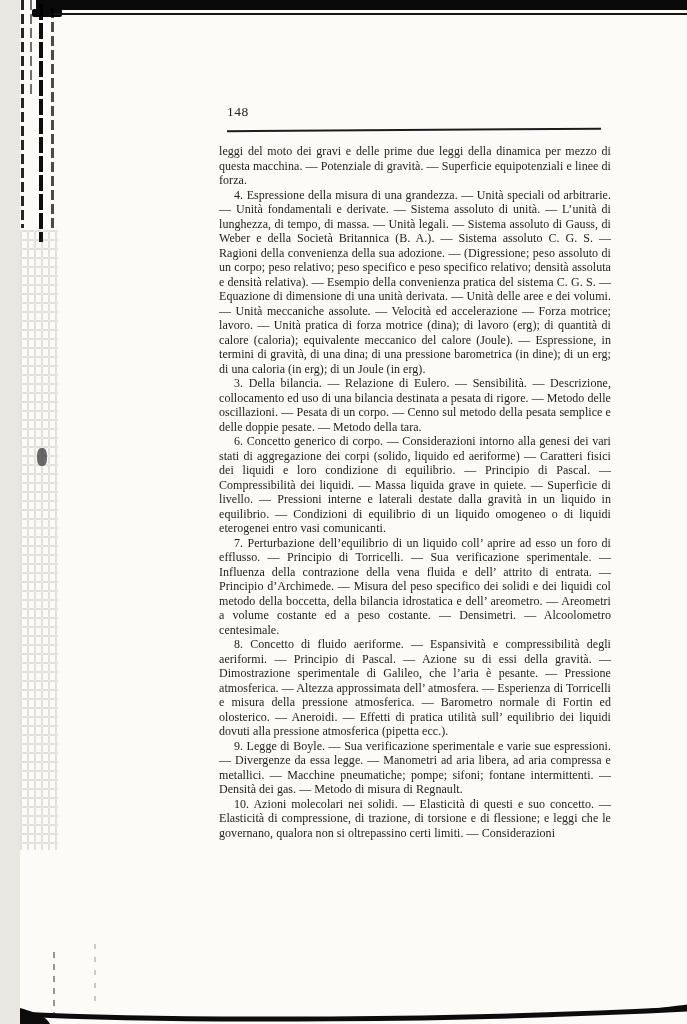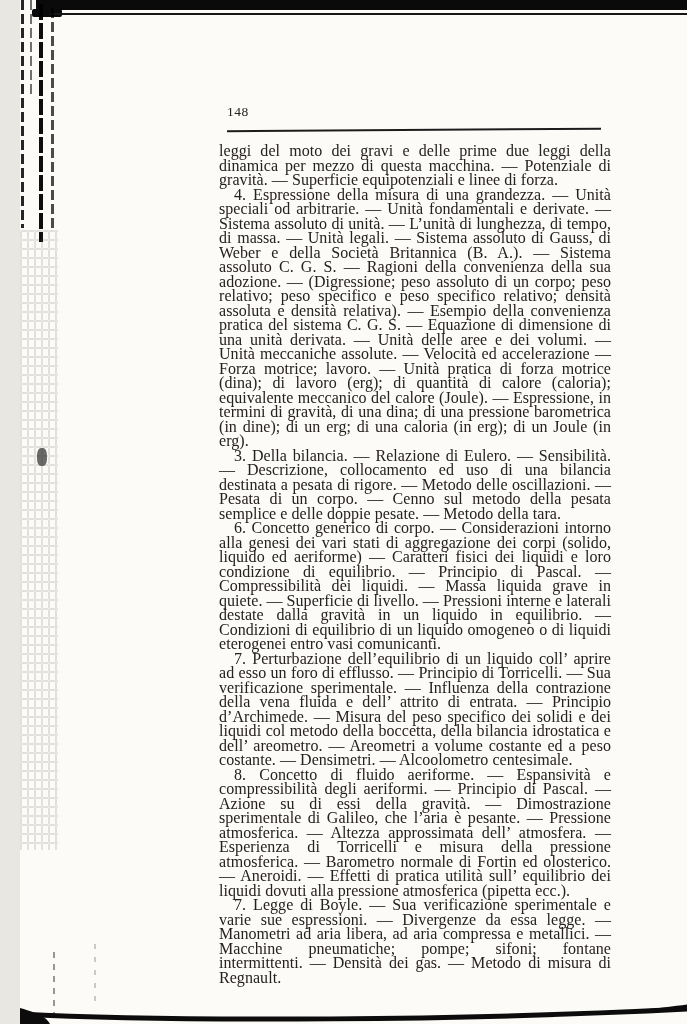--- a/index.html
+++ b/index.html
@@ -98,21 +98,21 @@
     width: 374px; height: 2px;
     background: #1c1c1c;
     transform: rotate(-0.4deg);
   }
 
   
   .text-block {
     position: absolute;
     left: 199px; top: 144px;
     width: 392px;
-    font-size: 16px;
+    font-size: 12px;
     line-height: 14.5px;
     text-align: justify;
     letter-spacing: 0.05px;
   }
   .text-block p {
     margin: 0;
     text-indent: 15px;
   }
   .text-block p.continuation {
     text-indent: 0;
@@ -143,16 +143,17 @@
   <div class="page-number">148</div>
   <div class="header-rule"></div>
 
   <div class="text-block">
     <p class="continuation">leggi del moto dei gravi e delle prime due leggi della dinamica per mezzo di questa macchina. — Potenziale di gravità. — Superficie equipotenziali e linee di forza.</p>
     <p>4. Espressione della misura di una grandezza. — Unità speciali od arbitrarie. — Unità fondamentali e derivate. — Sistema assoluto di unità. — L’unità di lunghezza, di tempo, di massa. — Unità legali. — Sistema assoluto di Gauss, di Weber e della Società Britannica (B. A.). — Sistema assoluto C. G. S. — Ragioni della convenienza della sua adozione. — (Digressione; peso assoluto di un corpo; peso relativo; peso specifico e peso specifico relativo; densità assoluta e densità relativa). — Esempio della convenienza pratica del sistema C. G. S. — Equazione di dimensione di una unità derivata. — Unità delle aree e dei volumi. — Unità meccaniche assolute. — Velocità ed accelerazione — Forza motrice; lavoro. — Unità pratica di forza motrice (dina); di lavoro (erg); di quantità di calore (caloria); equivalente meccanico del calore (Joule). — Espressione, in termini di gravità, di una dina; di una pressione barometrica (in dine); di un erg; di una caloria (in erg); di un Joule (in erg).</p>
     <p>3. Della bilancia. — Relazione di Eulero. — Sensibilità. — Descrizione, collocamento ed uso di una bilancia destinata a pesata di rigore. — Metodo delle oscillazioni. — Pesata di un corpo. — Cenno sul metodo della pesata semplice e delle doppie pesate. — Metodo della tara.</p>
     <p>6. Concetto generico di corpo. — Considerazioni intorno alla genesi dei vari stati di aggregazione dei corpi (solido, liquido ed aeriforme) — Caratteri fisici dei liquidi e loro condizione di equilibrio. — Principio di Pascal. — Compressibilità dei liquidi. — Massa liquida grave in quiete. — Superficie di livello. — Pressioni interne e laterali destate dalla gravità in un liquido in equilibrio. — Condizioni di equilibrio di un liquido omogeneo o di liquidi eterogenei entro vasi comunicanti.</p>
     <p>7. Perturbazione dell’equilibrio di un liquido coll’ aprire ad esso un foro di efflusso. — Principio di Torricelli. — Sua verificazione sperimentale. — Influenza della contrazione della vena fluida e dell’ attrito di entrata. — Principio d’Archimede. — Misura del peso specifico dei solidi e dei liquidi col metodo della boccetta, della bilancia idrostatica e dell’ areometro. — Areometri a volume costante ed a peso costante. — Densimetri. — Alcoolometro centesimale.</p>
     <p>8. Concetto di fluido aeriforme. — Espansività e compressibilità degli aeriformi. — Principio di Pascal. — Azione su di essi della gravità. — Dimostrazione sperimentale di Galileo, che l’aria è pesante. — Pressione atmosferica. — Altezza approssimata dell’ atmosfera. — Esperienza di Torricelli e misura della pressione atmosferica. — Barometro normale di Fortin ed olosterico. — Aneroidi. — Effetti di pratica utilità sull’ equilibrio dei liquidi dovuti alla pressione atmosferica (pipetta ecc.).</p>
-    <p>7. Legge di Boyle. — Sua verificazione sperimentale e varie sue espressioni. — Divergenze da essa legge. — Manometri ad aria libera, ad aria compressa e metallici. — Macchine pneumatiche; pompe; sifoni; fontane intermittenti. — Densità dei gas. — Metodo di misura di Regnault.</p>
+    <p>9. Legge di Boyle. — Sua verificazione sperimentale e varie sue espressioni. — Divergenze da essa legge. — Manometri ad aria libera, ad aria compressa e metallici. — Macchine pneumatiche; pompe; sifoni; fontane intermittenti. — Densità dei gas. — Metodo di misura di Regnault.</p>
+    <p>10. Azioni molecolari nei solidi. — Elasticità di questi e suo concetto. — Elasticità di compressione, di trazione, di torsione e di flessione; e leggi che le governano, qualora non si oltrepassino certi limiti. — Considerazioni</p>
   </div>
 
 </div>
 
 </body></html>

